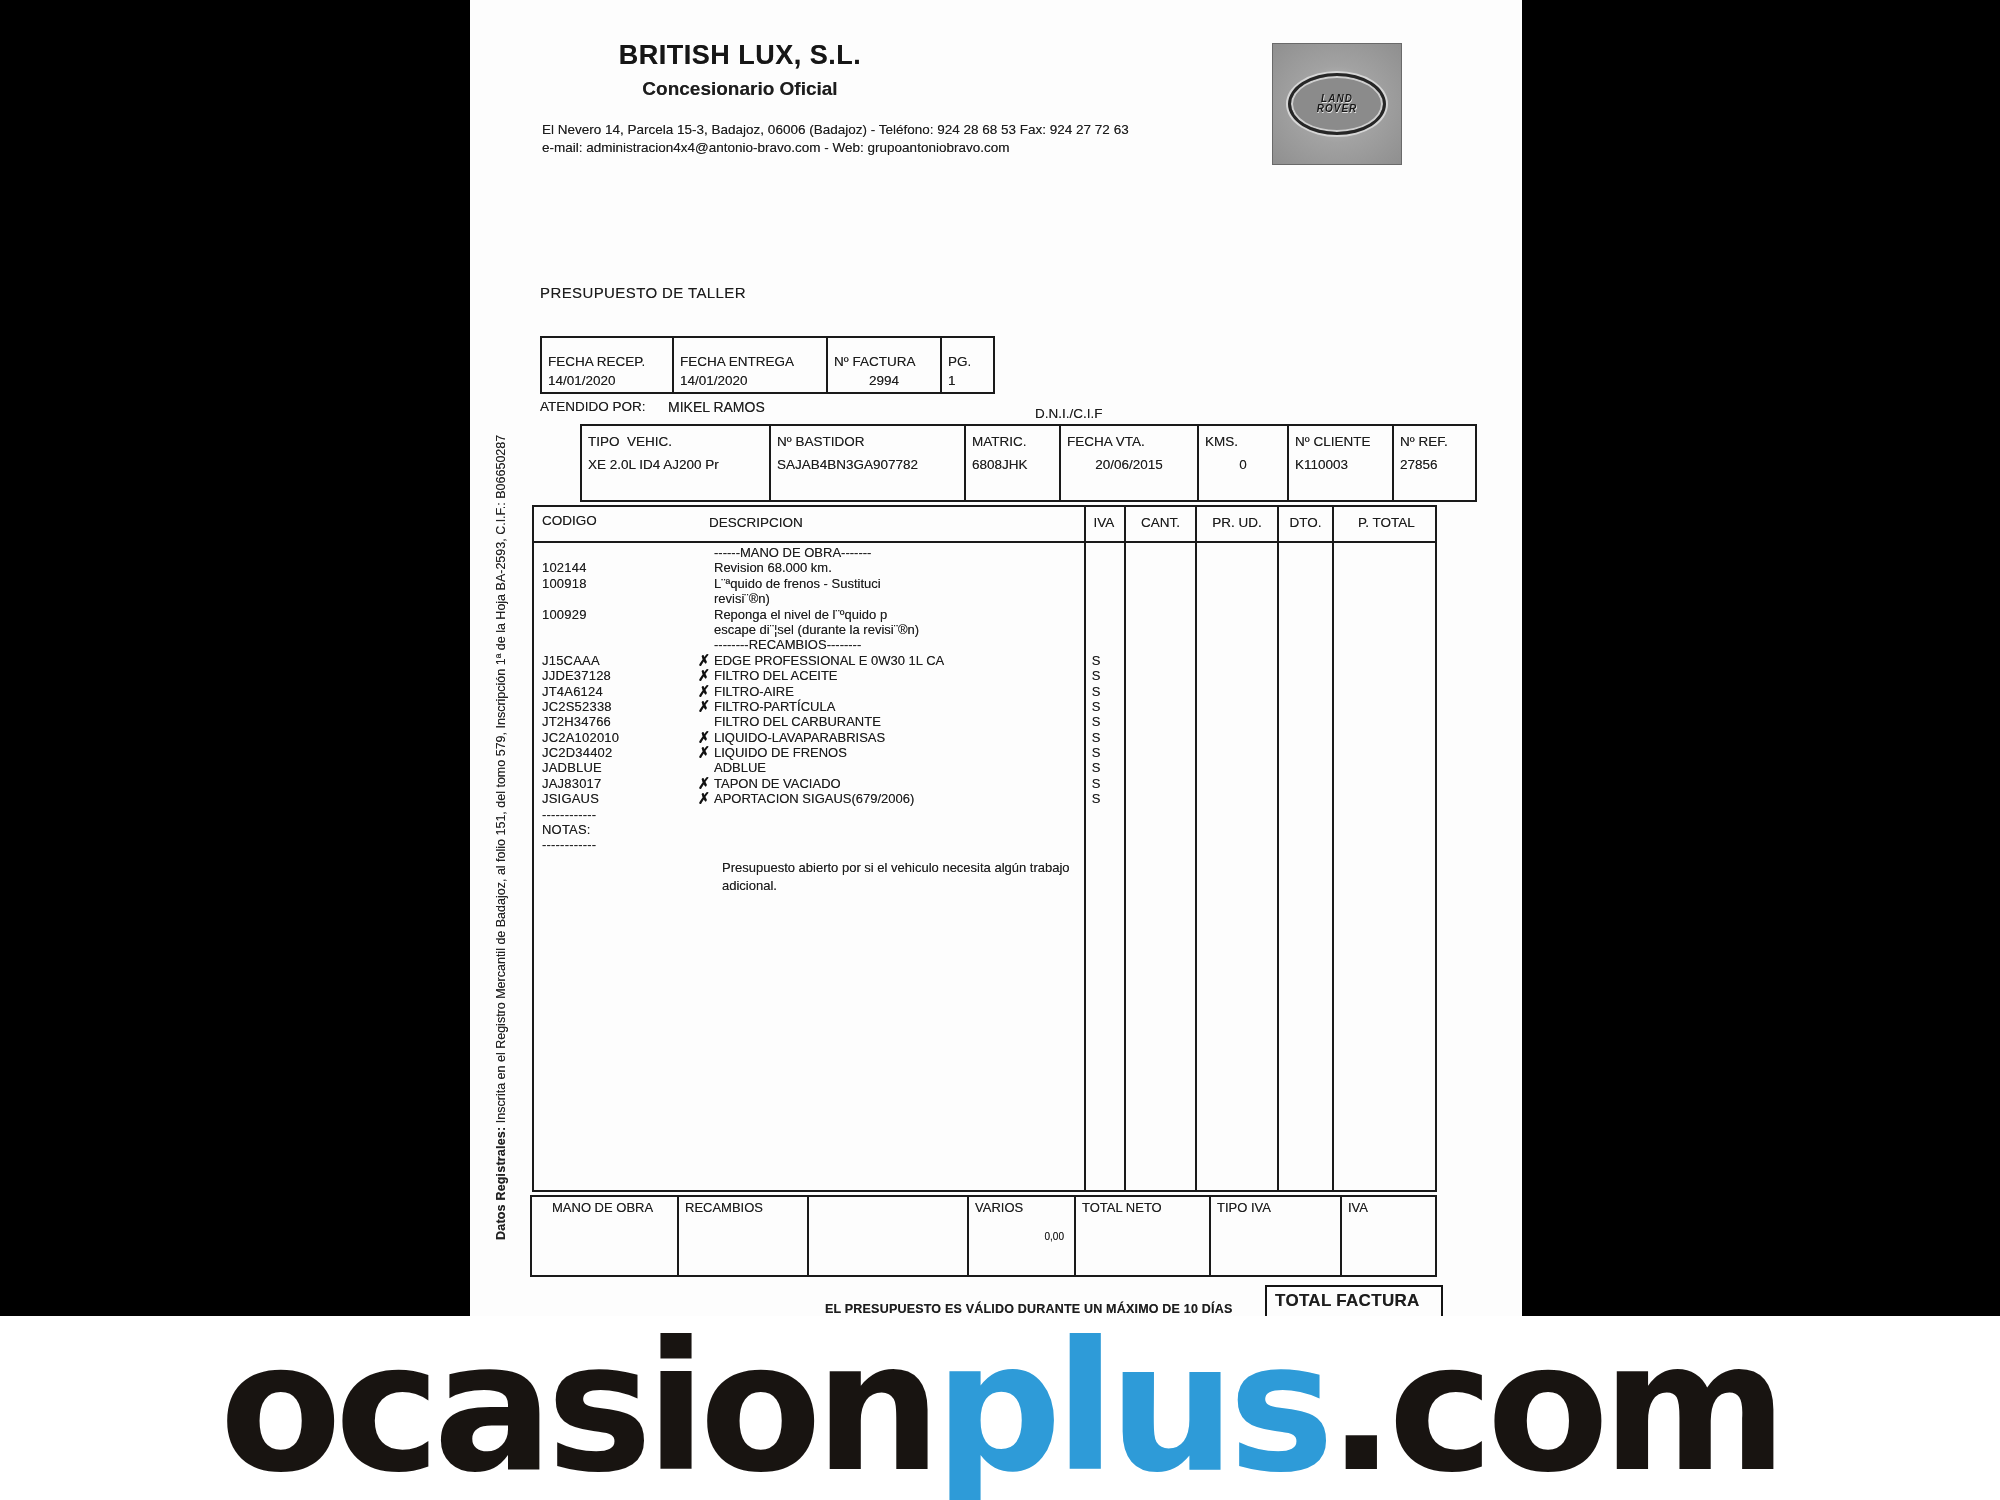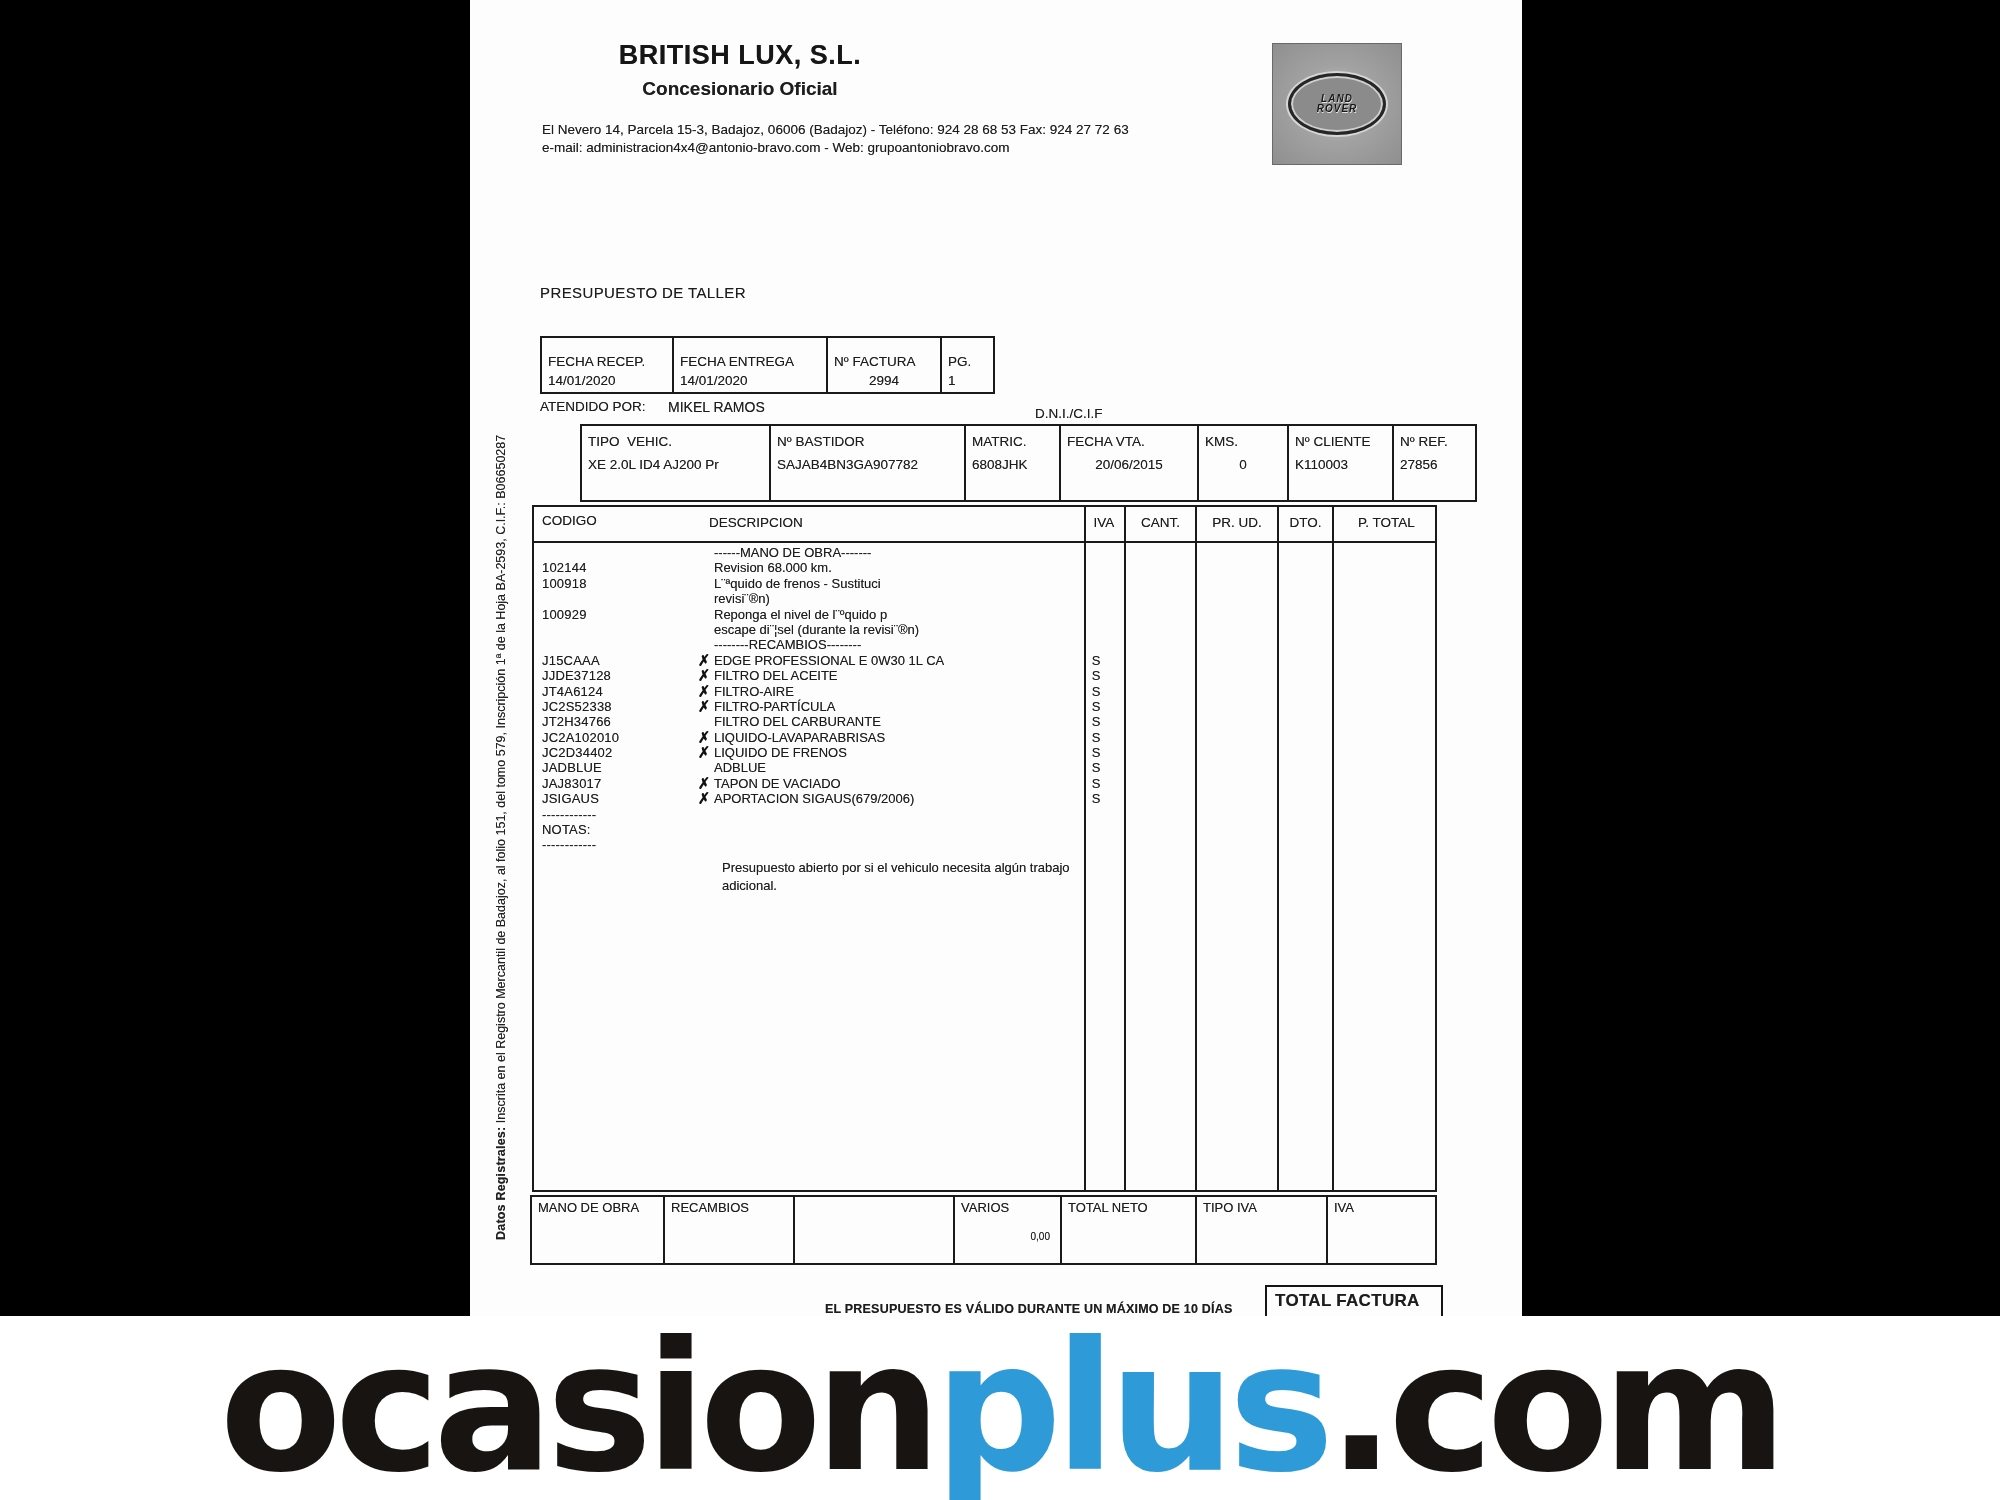--- a/index.html
+++ b/index.html
@@ -85,21 +85,21 @@
            font-weight:bold; font-size:14px; transform:rotate(-8deg) skewX(-10deg); color:#111; }
   .notes-free { position:absolute; left:188px; top:352px; width:370px; font-size:13px; line-height:1.35; }
 
   
   .side-text { position:absolute; left:24px; top:478px; height:762px;
                writing-mode:vertical-rl; transform:rotate(180deg);
                font-size:12.5px; white-space:nowrap; color:#222; }
   .side-text b { letter-spacing:0.2px; }
 
   
-  .totals { left:60px; top:1195px; width:907px; height:70px; }
+  .totals { left:60px; top:1195px; width:907px; height:82px;padding-left:14px; }
   .totals .cell { padding:3px 6px; position:relative; }
   .totals .cell:nth-child(1){ width:131px; } .totals .cell:nth-child(2){ width:130px; }
   .totals .cell:nth-child(3){ width:160px; } .totals .cell:nth-child(4){ width:107px; }
   .totals .cell:nth-child(5){ width:135px; } .totals .cell:nth-child(6){ width:131px; }
   .totals .cell:nth-child(7){ flex:1; }
   .totals .cell-label { font-size:13px; }
   .totals .cell-value { position:absolute; right:10px; top:30px; font-size:10px; text-align:right; }
 
   .total-factura { position:absolute; left:795px; top:1285px; width:178px; height:60px;
                    border:2px solid #141414; padding:4px 8px; font-size:17px; font-weight:bold;

